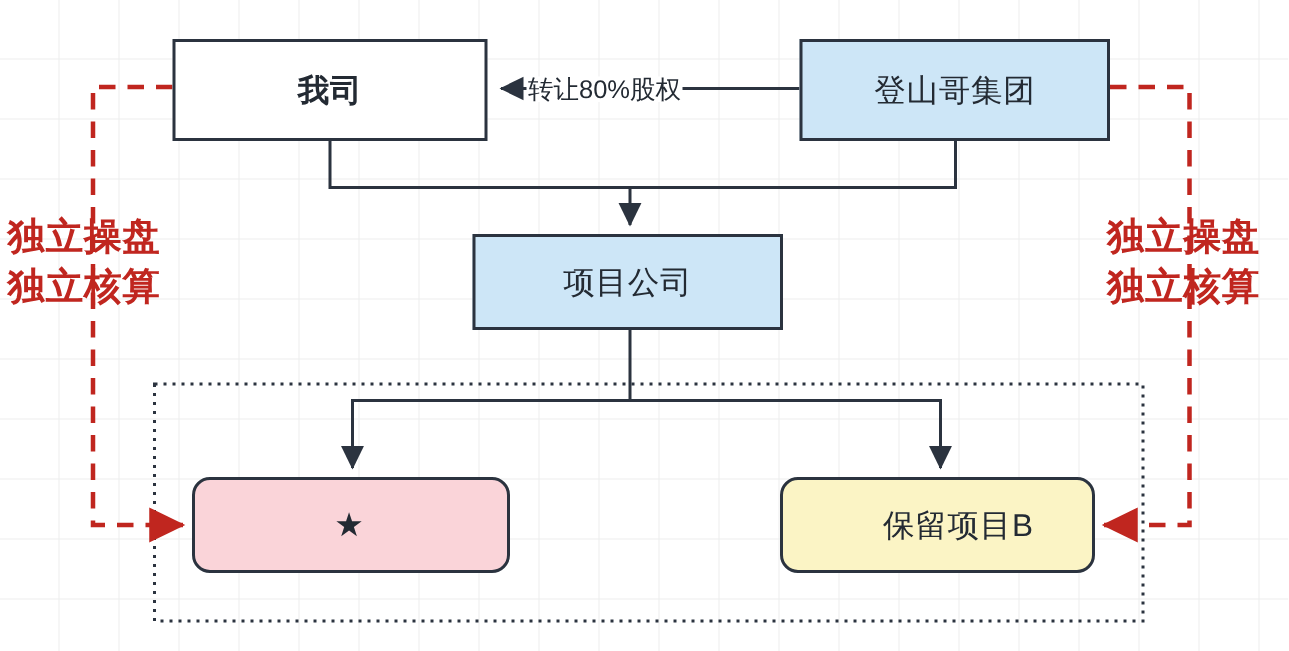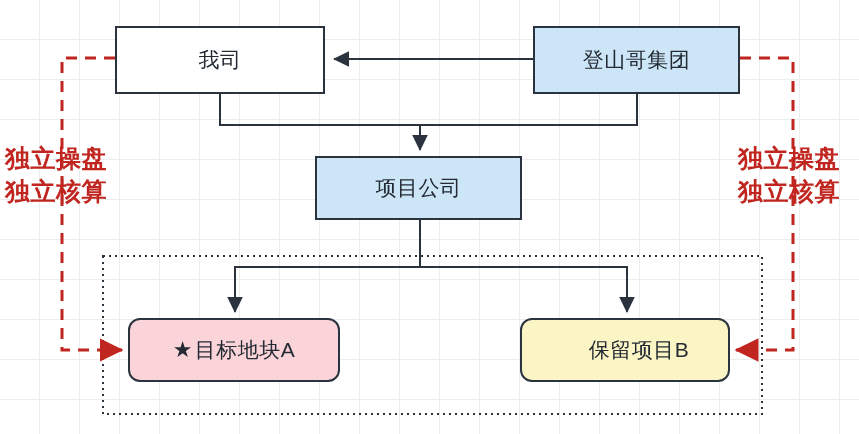--- a/index.html
+++ b/index.html
@@ -33,21 +33,21 @@
     box-sizing: border-box;
     display: flex;
     align-items: center;
     justify-content: center;
     border: 2px solid #2b333f;
     color: #232a33;
     font-size: 21px;
     letter-spacing: 0.5px;
     white-space: nowrap;
   }
-  .node-white { background: #ffffff; }
+  .node-white { background: #ffffff; font-weight: bold; }
   .node-blue  { background: #cde6f7; }
   .node-pink  { background: #fad4d9; border-radius: 12px; }
   .node-yellow{ background: #fbf4c5; border-radius: 12px; padding-left: 28px; }
 
   #node-wosi      { left:115px; top:26px;  width:210px; height:68px; }
   #node-group     { left:533px; top:26px;  width:207px; height:68px; }
   #node-project   { left:315px; top:156px; width:207px; height:64px; }
   #node-target    { left:128px; top:318px; width:212px; height:64px; }
   #node-keep      { left:520px; top:318px; width:210px; height:64px; }
 
@@ -119,27 +119,27 @@
   <div class="node node-blue" id="node-project">
     <span>项目公司</span>
   </div>
 
   <div class="node node-blue" id="node-group">
     <span>登山哥集团</span>
   </div>
 
   <div class="node node-pink" id="node-target">
     <span class="star-icon">★</span>
-    <span>目标地块A</span>
   </div>
 
   <div class="node node-yellow" id="node-keep">
     <span>保留项目B</span>
   </div>
 
+  <div class="edge-label" id="label-transfer">转让80%股权</div>
 
   <div class="red-note" id="note-left">
     <div>独立操盘</div>
     <div>独立核算</div>
   </div>
 
   <div class="red-note" id="note-right">
     <div>独立操盘</div>
     <div>独立核算</div>
   </div>

